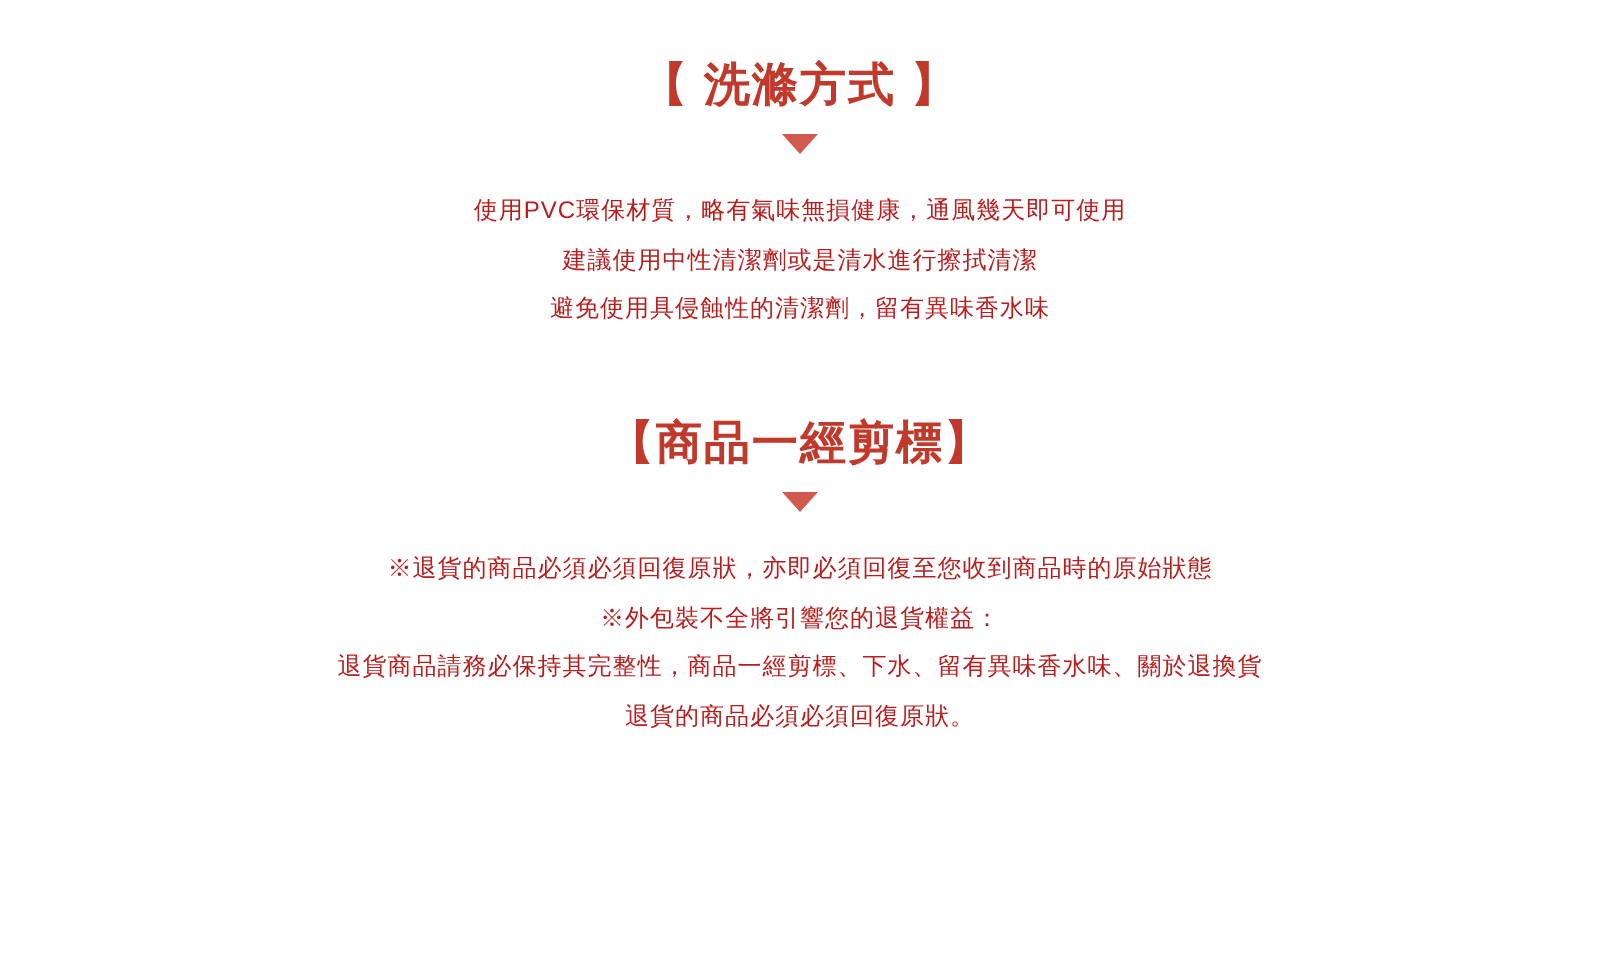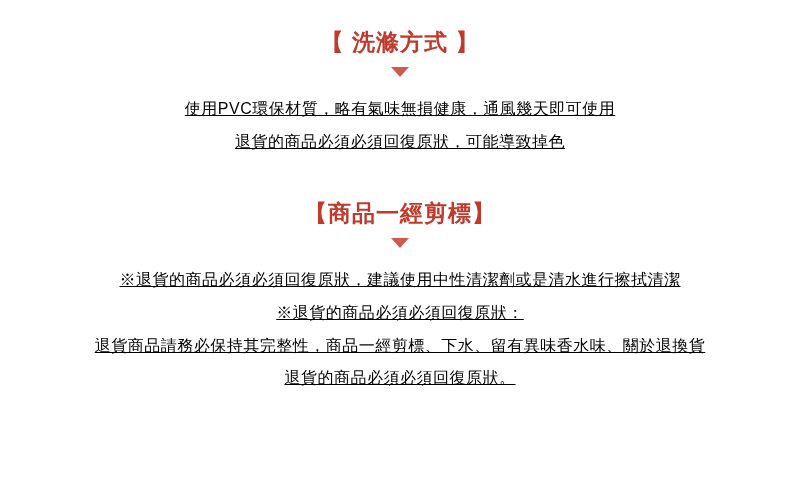--- a/index.html
+++ b/index.html
@@ -41,51 +41,51 @@
     height: 0;
     border-left: 9px solid transparent;
     border-right: 9px solid transparent;
     border-top: 10px solid #d05a4e;
     margin: 9px auto 0 auto;
   }
   .lines {
     margin-top: 14px;
   }
   .line {
-    font-size: 16px;
-    color: #000000;
+    font-size: 12px;
+    color: #b91c1c;
     line-height: 2.05;
     letter-spacing: 0.5px;
     white-space: nowrap;
-    text-decoration: underline;
   }
   .gap-1 { height: 38px; }
   .washing-lines { margin-top: 16px; }
   .returns-lines { margin-top: 16px; }
 </style>
 </head>
 <body>
 
 <div class="page">
 
   <div class="section">
     <div class="section-title">【 洗滌方式 】</div>
     <div class="arrow"></div>
     <div class="lines washing-lines">
       <div class="line">使用PVC環保材質，略有氣味無損健康，通風幾天即可使用</div>
-      <div class="line">退貨的商品必須必須回復原狀，可能導致掉色</div>
+      <div class="line">建議使用中性清潔劑或是清水進行擦拭清潔</div>
+      <div class="line">避免使用具侵蝕性的清潔劑，留有異味香水味</div>
     </div>
   </div>
 
   <div class="gap-1"></div>
 
   <div class="section">
     <div class="section-title">【商品一經剪標】</div>
     <div class="arrow"></div>
     <div class="lines returns-lines">
-      <div class="line">※退貨的商品必須必須回復原狀，建議使用中性清潔劑或是清水進行擦拭清潔</div>
-      <div class="line">※退貨的商品必須必須回復原狀：</div>
+      <div class="line">※退貨的商品必須必須回復原狀，亦即必須回復至您收到商品時的原始狀態</div>
+      <div class="line">※外包裝不全將引響您的退貨權益：</div>
       <div class="line">退貨商品請務必保持其完整性，商品一經剪標、下水、留有異味香水味、關於退換貨</div>
       <div class="line">退貨的商品必須必須回復原狀。</div>
     </div>
   </div>
 
 </div>
 
 </body></html>

